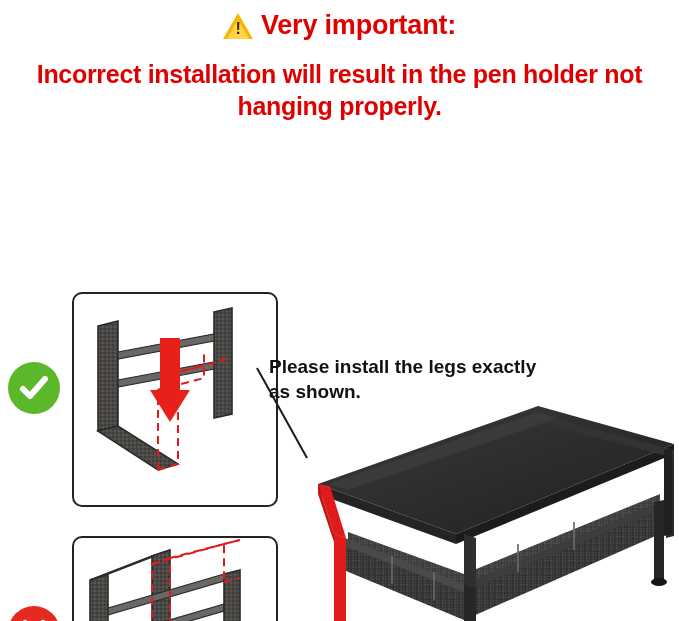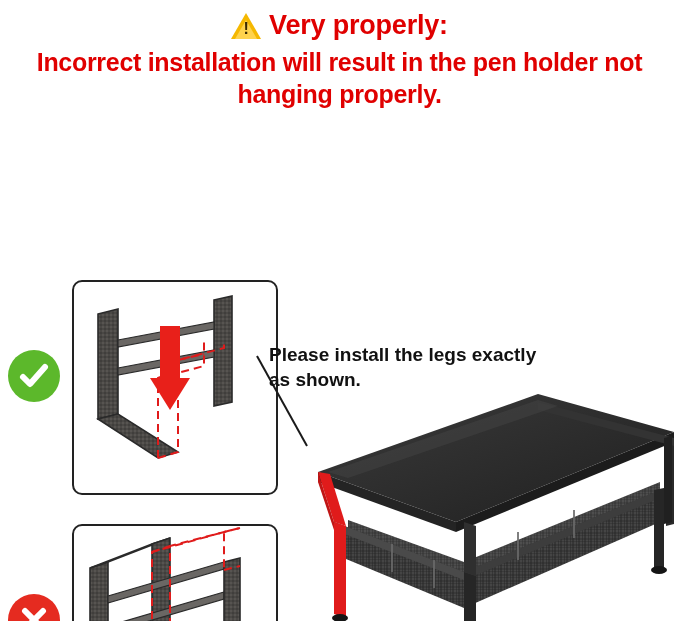--- a/index.html
+++ b/index.html
@@ -59,20 +59,21 @@
     color: #3a2a00;
     line-height: 18px;
   }
   .heading .line2 {
     font-size: 25px;
     font-weight: bold;
     color: #e00000;
     line-height: 32px;
     padding: 4px 8px 0 8px;
     letter-spacing: -0.3px;
+    margin-top: 12px;
   }
 
   
   .illus {
     position: relative;
     width: 679px;
     height: 470px;
   }
 
   
@@ -121,21 +122,21 @@
 </style>
 </head>
 <body>
 
 <div class="heading">
   <div class="line1">
     <span class="warn-glyph">
       <span class="tri"></span>
       <span class="tri-in"></span>
       <span class="bang">!</span>
-    </span><span>Very properly:</span>
+    </span><span>Very important:</span>
   </div>
   <div class="line2">Incorrect installation will result in the pen holder not hanging properly.</div>
 </div>
 
 <div class="illus">
 
   <div class="marker ok">
     <svg width="34" height="34" viewBox="0 0 34 34" aria-hidden="true">
       <path d="M6 18 L13 25 L28 8" fill="none" stroke="#ffffff" stroke-width="6" stroke-linecap="round" stroke-linejoin="round"></path>
     </svg>

